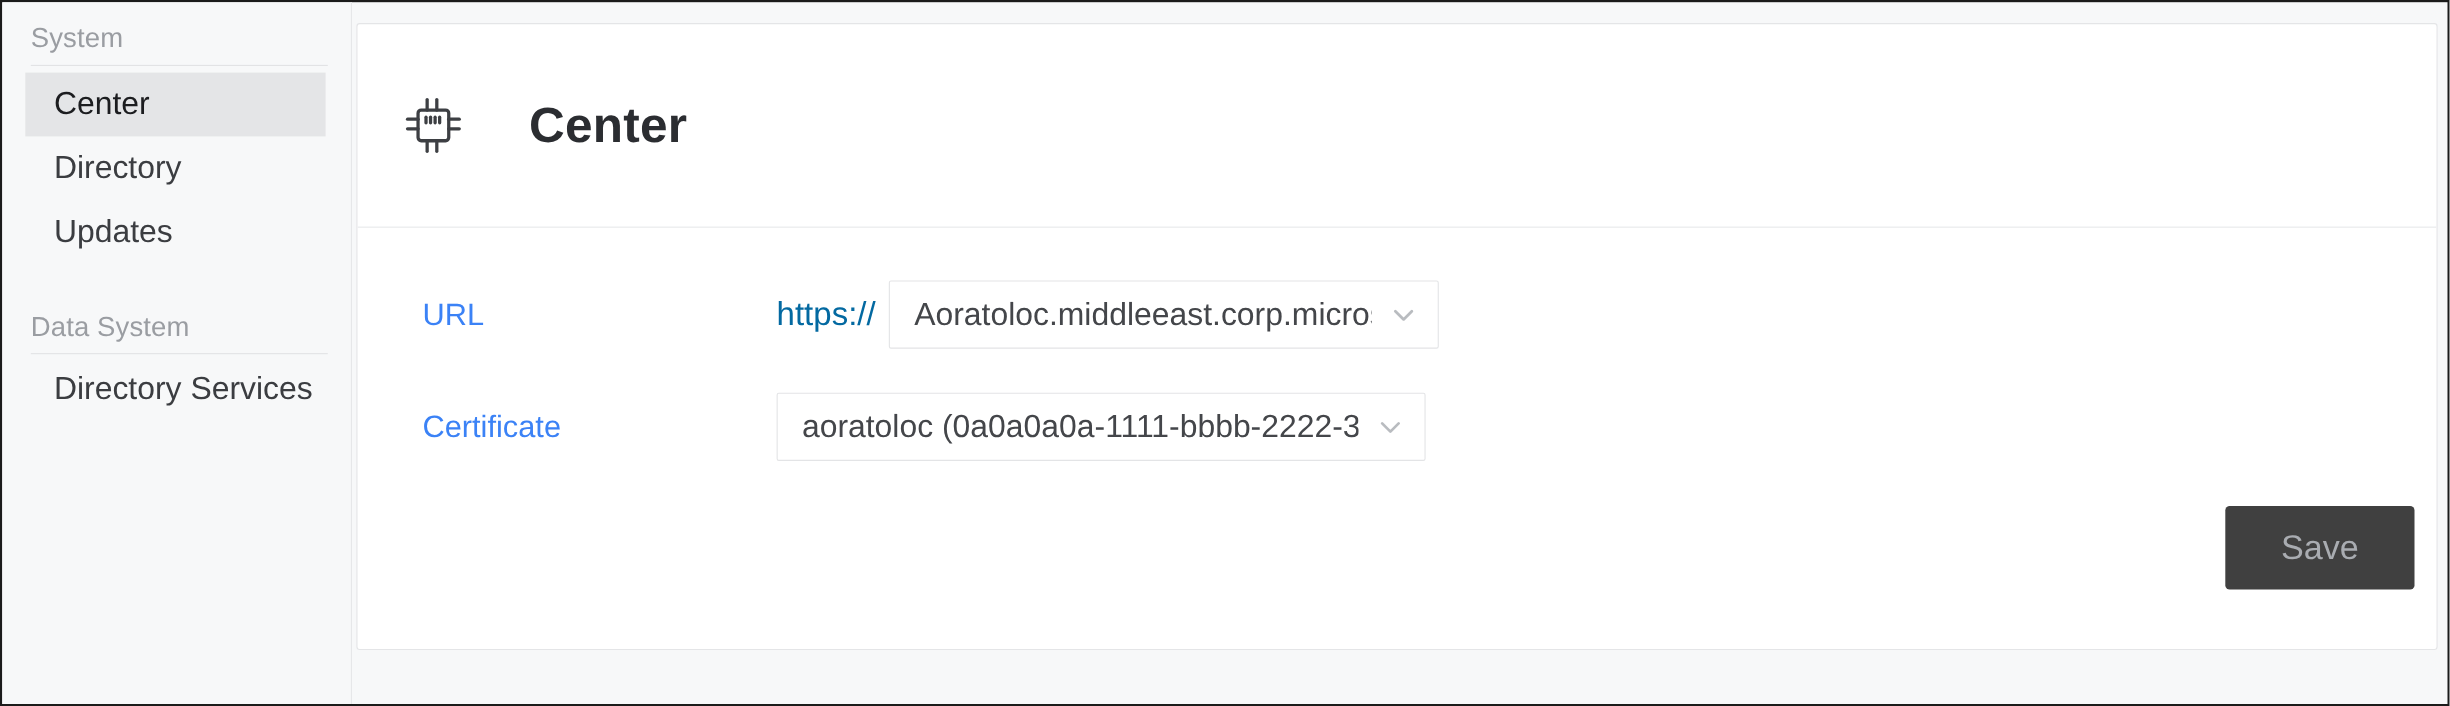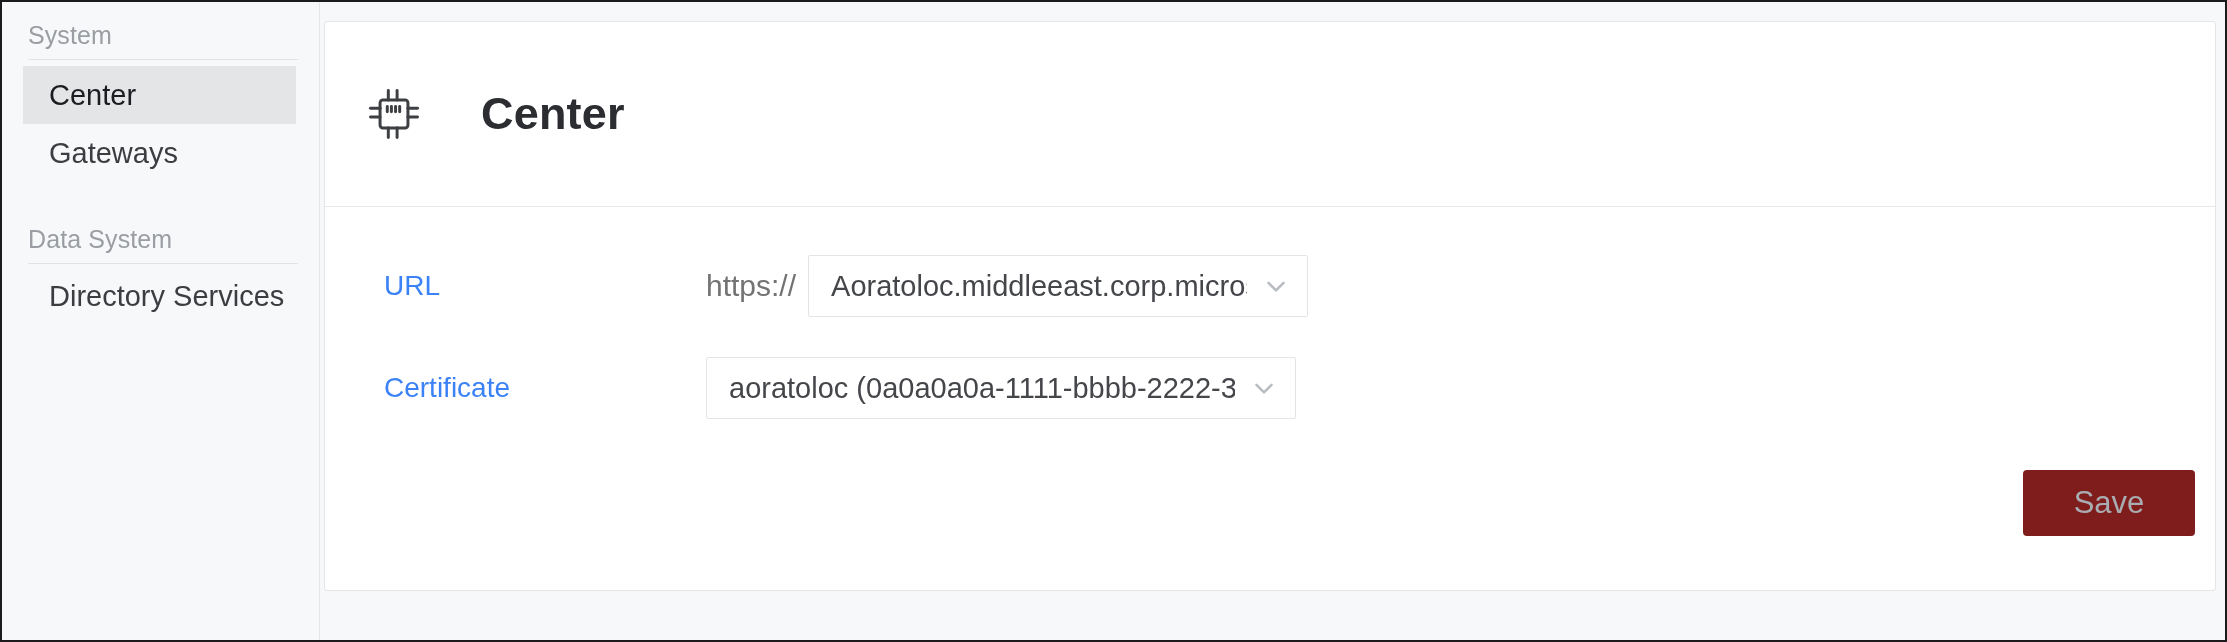--- a/index.html
+++ b/index.html
@@ -147,21 +147,21 @@
     font-size: 28px;
     line-height: 34px;
   }
 
   .field-control {
     display: flex;
     align-items: center;
   }
 
   .url-prefix {
-    color: #737373;
+    color: #0369a1;
     font-size: 30px;
     line-height: 36px;
     margin-right: 12px;
     white-space: nowrap;
   }
 
   .dropdown {
     position: relative;
     height: 62px;
     box-sizing: border-box;
@@ -189,22 +189,22 @@
     width: 30px;
     height: 30px;
     margin-left: 14px;
   }
 
   .save-button {
     position: absolute;
     right: 20px;
     bottom: 54px;
     width: 172px;
-    height: 66px;
-    background: #7f1d1d;
+    height: 76px;
+    background: #404040;
     border: none;
     border-radius: 4px;
     color: #a9acb1;
     font-size: 31px;
     font-family: "Liberation Sans", sans-serif;
     line-height: 36px;
     cursor: default;
     display: flex;
     align-items: center;
     justify-content: center;
@@ -219,23 +219,26 @@
 
     <div class="nav-section">
       <div class="nav-header">System</div>
       <div class="nav-gap-sm"></div>
 
       <div class="nav-item selected">
         <span class="nav-item-label">Center</span>
       </div>
 
       <div class="nav-item">
-        <span class="nav-item-label">Gateways</span>
-      </div>
-
+        <span class="nav-item-label">Directory</span>
+      </div>
+
+      <div class="nav-item">
+        <span class="nav-item-label">Updates</span>
+      </div>
     </div>
 
     <div class="nav-gap-lg"></div>
 
     <div class="nav-section">
       <div class="nav-header">Data System</div>
       <div class="nav-gap-sm"></div>
 
       <div class="nav-item multi">
         <span class="nav-item-label">Directory Services</span>

